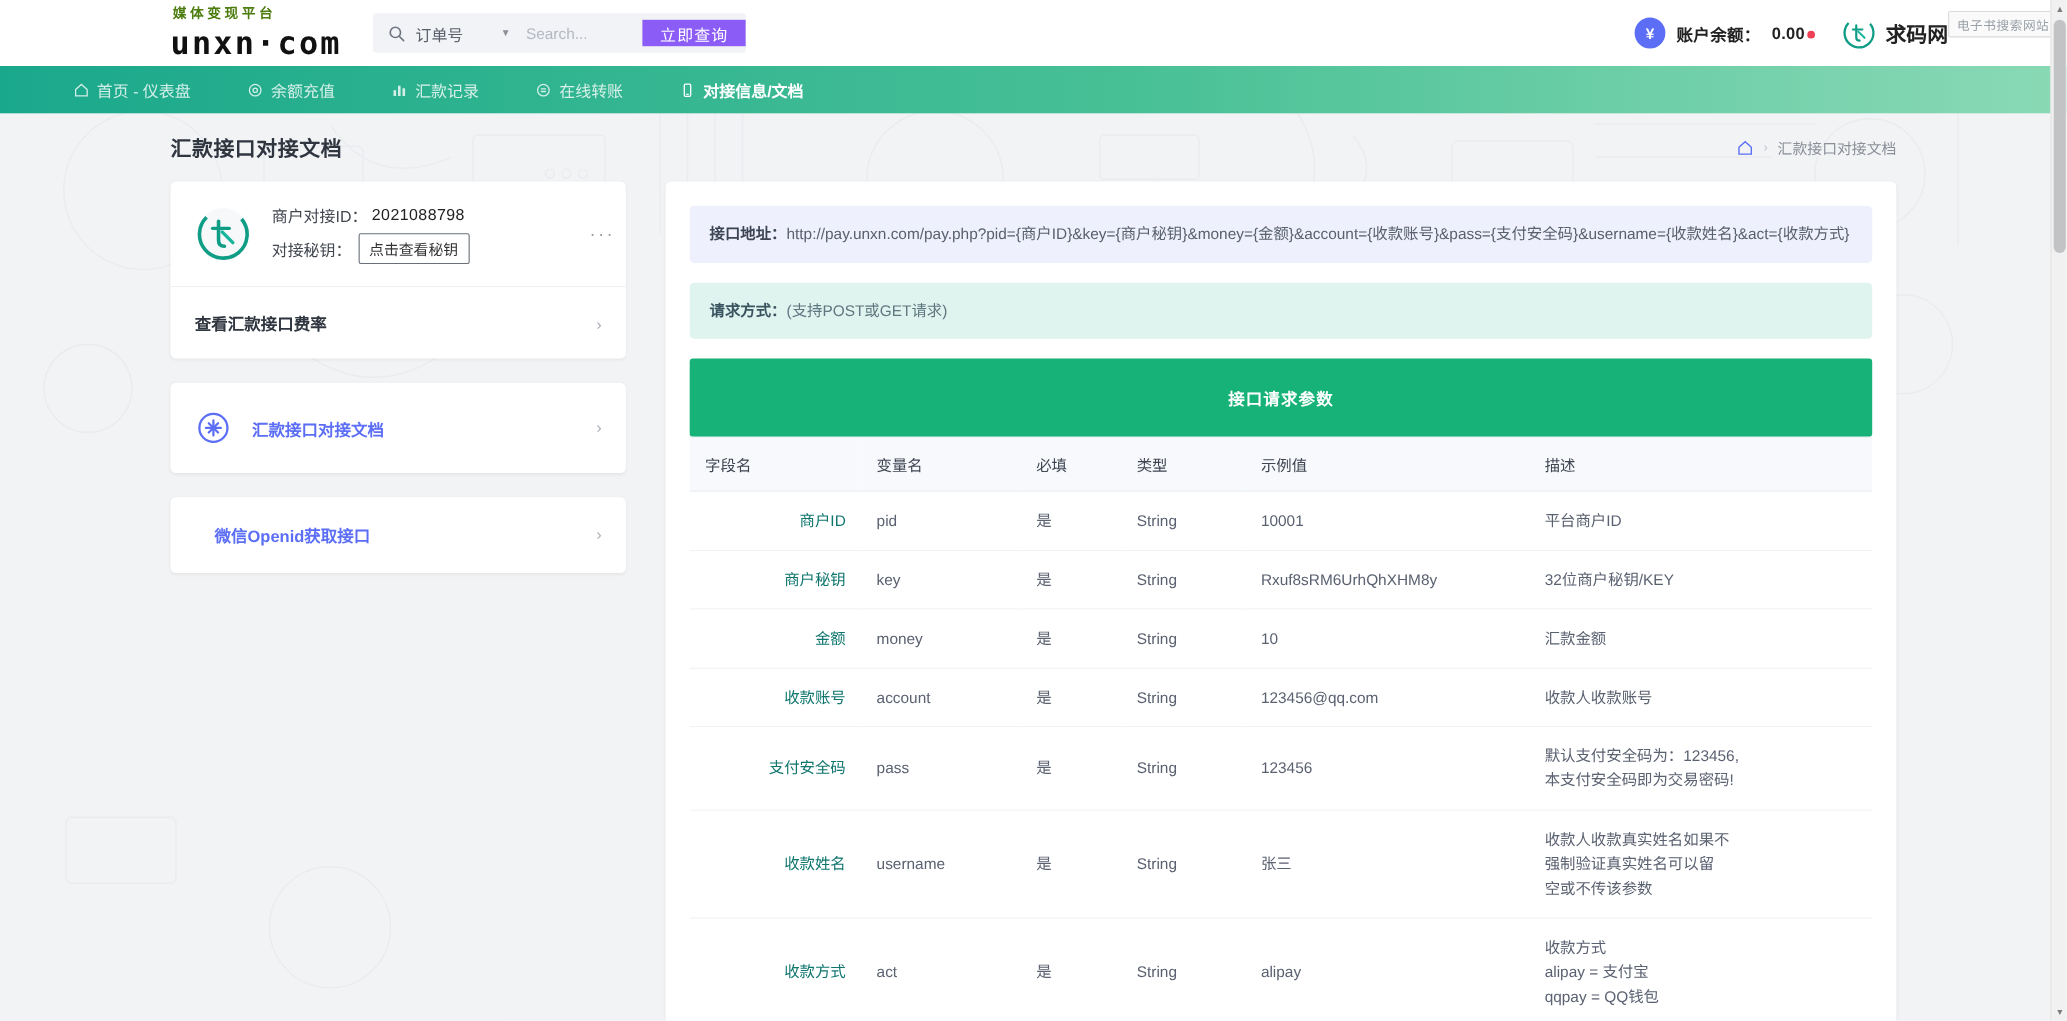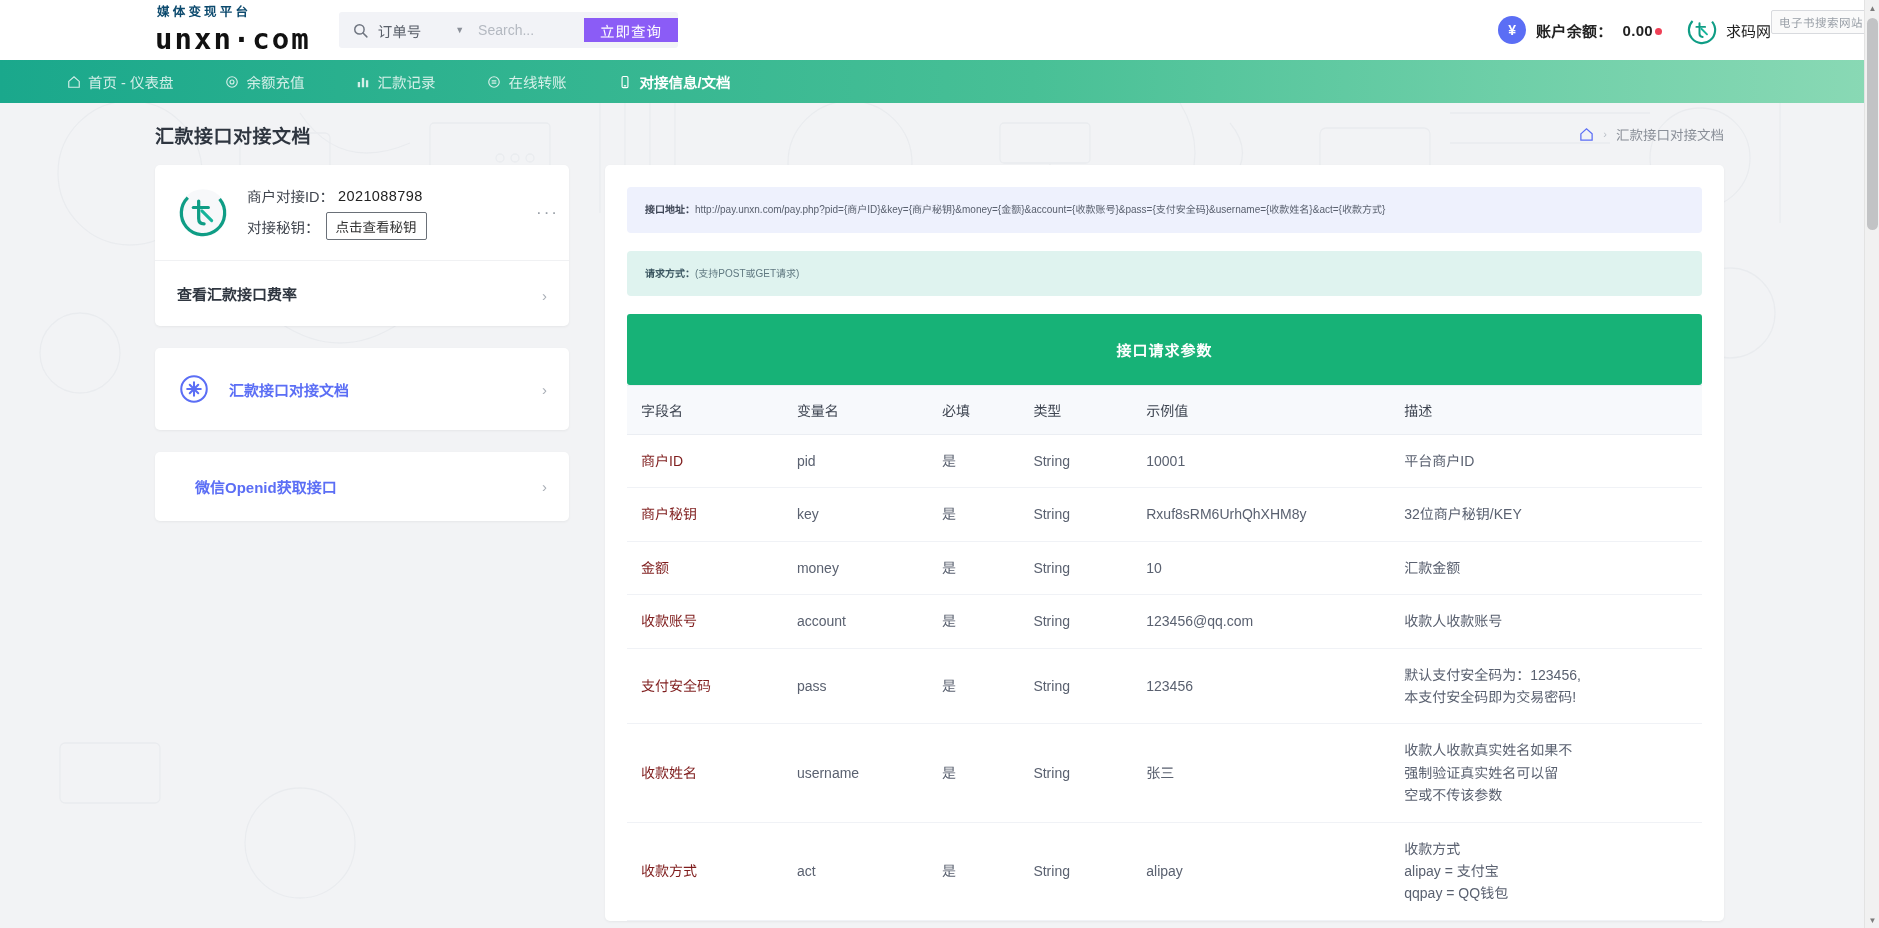--- a/index.html
+++ b/index.html
@@ -22,21 +22,21 @@
     align-items: center;
     padding: 0 0 0 0;
     z-index: 30;
   }
   .brand {
     display: flex; flex-direction: column; justify-content: center;
     margin-left: 155px;
     line-height: 1;
   }
   .brand-sub {
-    font-size: 12.5px; letter-spacing: 3.2px; color: #0c4a6e;
+    font-size: 12.5px; letter-spacing: 3.2px; color: #4d7c0f;
     font-weight: 600; margin-bottom: 7px; padding-left: 2px;
   }
   .brand-main {
     font-size: 29px; font-weight: 800; color: #111;
     letter-spacing: 2px; font-family: "DejaVu Sans Mono", monospace;
   }
   .searchwrap {
     display: flex; align-items: center;
     margin-left: 28px;
     height: 36px;
@@ -74,21 +74,21 @@
     color:#fff; font-size:14px; display:flex; align-items:center; justify-content:center;
     font-weight:600;
   }
   .balance-text { font-size:15px; color:#222; font-weight:600; letter-spacing:.3px;}
   .dot-red {
     position:absolute; right:-9px; top:12px;
     width:7px; height:7px; border-radius:50%; background:#ef4056;
   }
   .siteinfo { display:flex; align-items:center; gap:9px; }
   .site-logo { width:30px; height:30px; }
-  .site-name { font-size:15px; color:#222; font-weight:400; }
+  .site-name { font-size:19px; color:#222; font-weight:700; }
 
   .tooltip-box {
     position:absolute; right: 8px; top: 10px;
     border:1px solid #d8dade; background:#fafafa;
     font-size: 11.5px; color:#9aa0a8; padding: 3px 7px;
     border-radius:2px; letter-spacing:.5px;
   }
 
   
   .navbar {
@@ -179,21 +179,21 @@
 
   
   .panel {
     background:#fff; border-radius:5px;
     box-shadow: 0 1px 3px rgba(0,0,0,.055);
     padding: 22px 22px 0 22px;
     min-height: 700px;
   }
   .alert {
     border-radius:4px; padding: 15px 18px;
-    font-size:10px; line-height:1.55; margin-bottom:18px;
+    font-size:14px; line-height:1.55; margin-bottom:18px;
     word-break: break-all;
   }
   .alert-blue { background:#eef1fd; color:#4a5263; }
   .alert-blue b { color:#3d4555; font-weight:700; }
   .alert-blue .url { color:#59606e; }
   .alert-teal { background:#dff3ef; color:#46606b; }
   .alert-teal b { color:#3a5560; font-weight:700; }
   .alert-teal .sub { color:#5f7880; }
 
   .section-bar {
@@ -207,21 +207,21 @@
     background:#f7f9fc; text-align:left;
     font-size:14px; font-weight:400; color:#3f4652;
     padding: 14px 14px; border-bottom:1px solid #ebeef3;
     border-top: 1px solid #ebeef3;
   }
   table.params td {
     font-size:14px; color:#5a6170; padding: 15px 14px;
     border-bottom:1px solid #f0f2f6; vertical-align: middle;
     line-height:1.6;
   }
-  table.params td.first { color:#7f1d1d; }
+  table.params td.first { color:#0f766e;text-align:right; }
   .col1 { width: 14.5%; } .col2 { width: 13.5%; } .col3 { width: 8.5%; }
   .col4 { width: 10.5%; } .col5 { width: 24%; } .col6 { width: 29%; }
   .multiline { white-space: pre-line; }
 
   
   .scrollbar {
     position:absolute; top:0; right:0; width:15px; height:928px;
     background:#f1f1f1; border-left:1px solid #e3e3e3; z-index:60;
   }
   .sb-arrow-up, .sb-arrow-dn {

